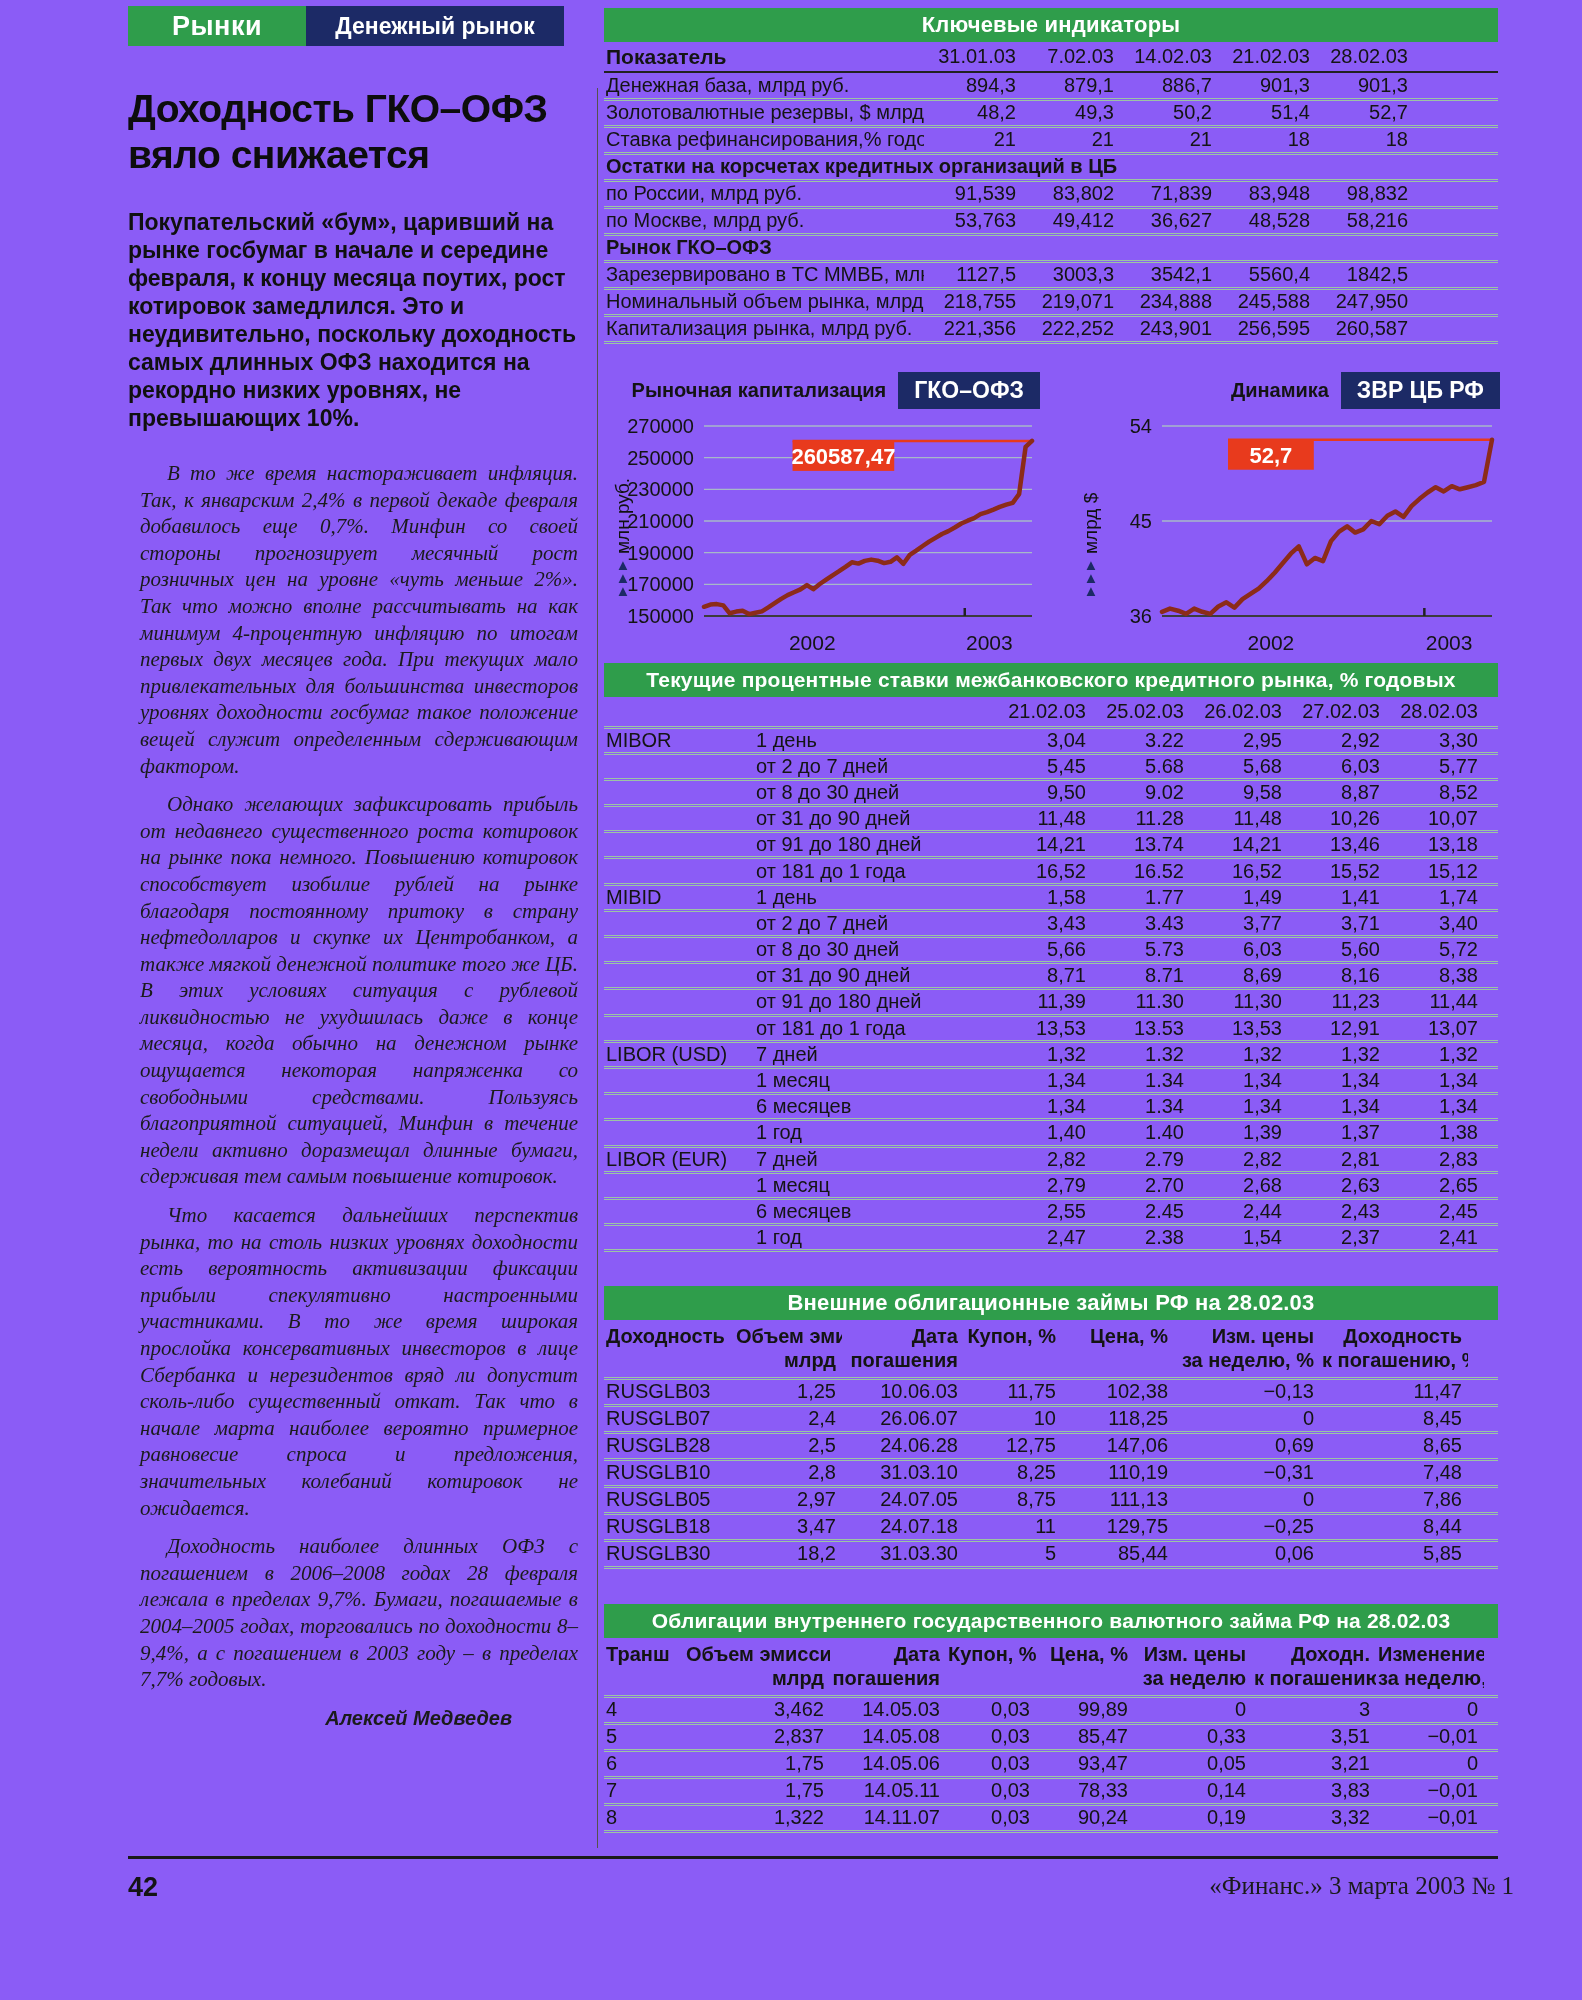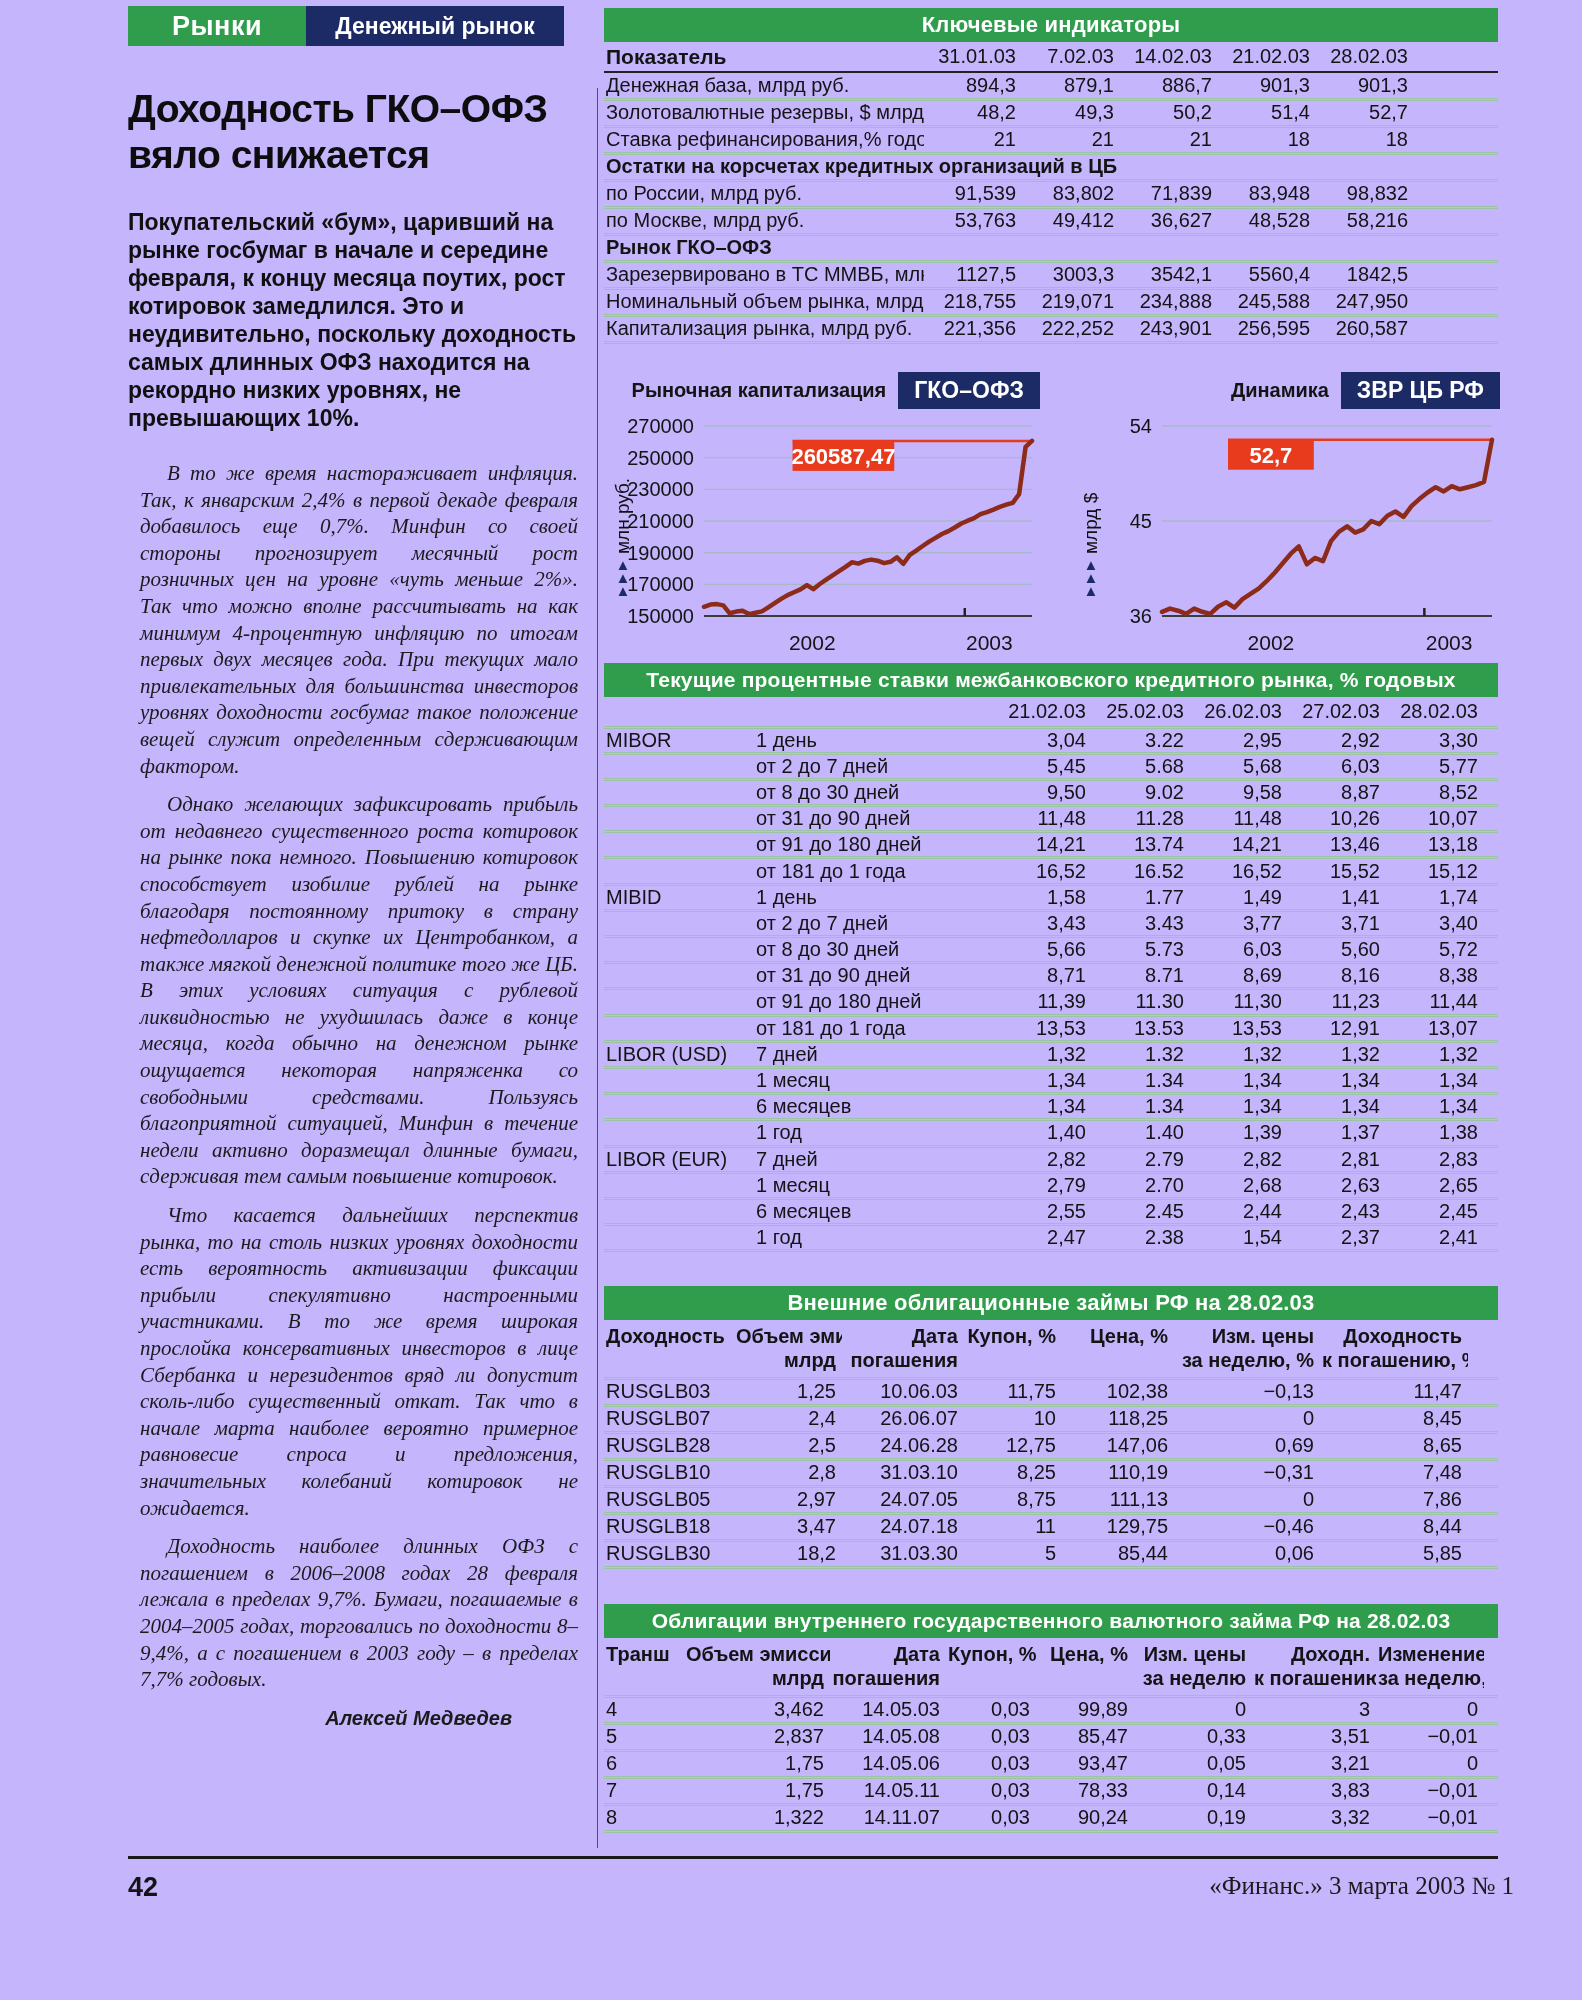--- a/index.html
+++ b/index.html
@@ -1,16 +1,16 @@
 <!DOCTYPE html>
 <html lang="ru"><head>
 <meta charset="utf-8">
 <style>
   html,body{margin:0;padding:0;background:#dddbd2;}
-  .page{position:relative;width:1582px;height:2000px;background:#c4b5fd;overflow:hidden;
+  .page{position:relative;width:1582px;height:2000px;background:#8b5cf6;overflow:hidden;
         font-family:"Liberation Sans",sans-serif;color:#141414;}
   
   .tab{position:absolute;top:6px;height:40px;display:flex;align-items:center;justify-content:center;
        color:#fff;font-weight:bold;}
   .tab-green{left:128px;width:178px;background:#2f9d4b;font-size:27px;letter-spacing:.5px;}
   .tab-navy{left:306px;width:258px;background:#1c2a66;font-size:23px;}
   
   .col-divider{position:absolute;left:597px;top:88px;width:1px;height:1760px;background:#55524c;}
   .article{position:absolute;left:128px;width:462px;}
   .article-title{top:86px;font-size:39px;line-height:46px;font-weight:bold;letter-spacing:-.5px;color:#0d0d0d;}
@@ -574,21 +574,21 @@
             <td class="num">0</td>
             <td class="num">7,86</td>
             <td></td>
           </tr>
           <tr class="rule">
             <td class="lbl">RUSGLB18</td>
             <td class="num">3,47</td>
             <td class="num">24.07.18</td>
             <td class="num">11</td>
             <td class="num">129,75</td>
-            <td class="num">−0,46</td>
+            <td class="num">−0,25</td>
             <td class="num">8,44</td>
             <td></td>
           </tr>
           <tr class="rule">
             <td class="lbl">RUSGLB30</td>
             <td class="num">18,2</td>
             <td class="num">31.03.30</td>
             <td class="num">5</td>
             <td class="num">85,44</td>
             <td class="num">0,06</td>

